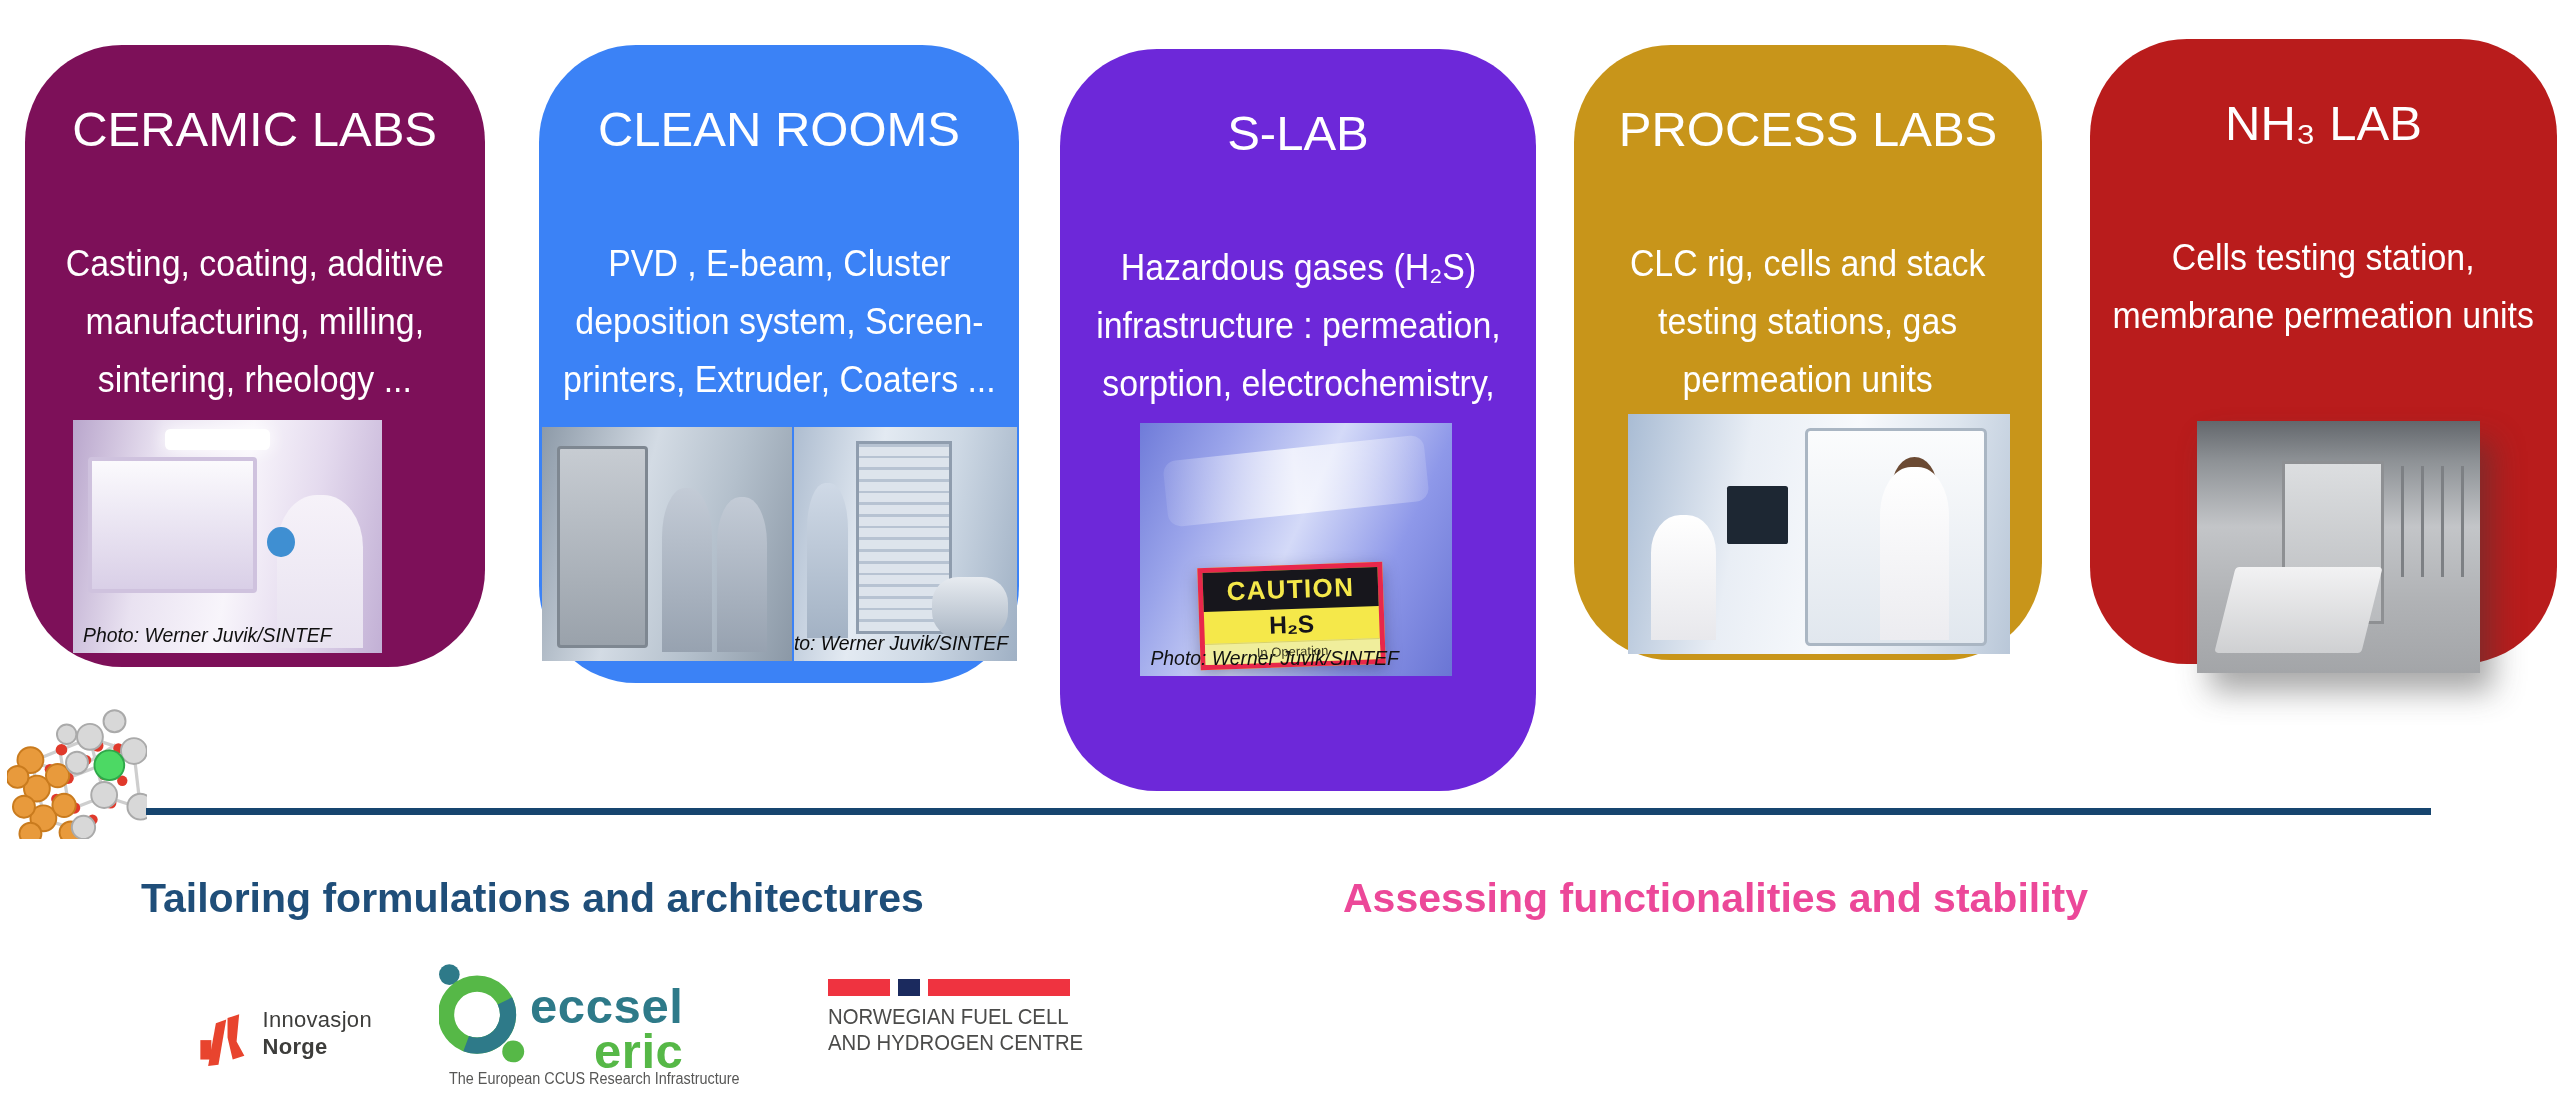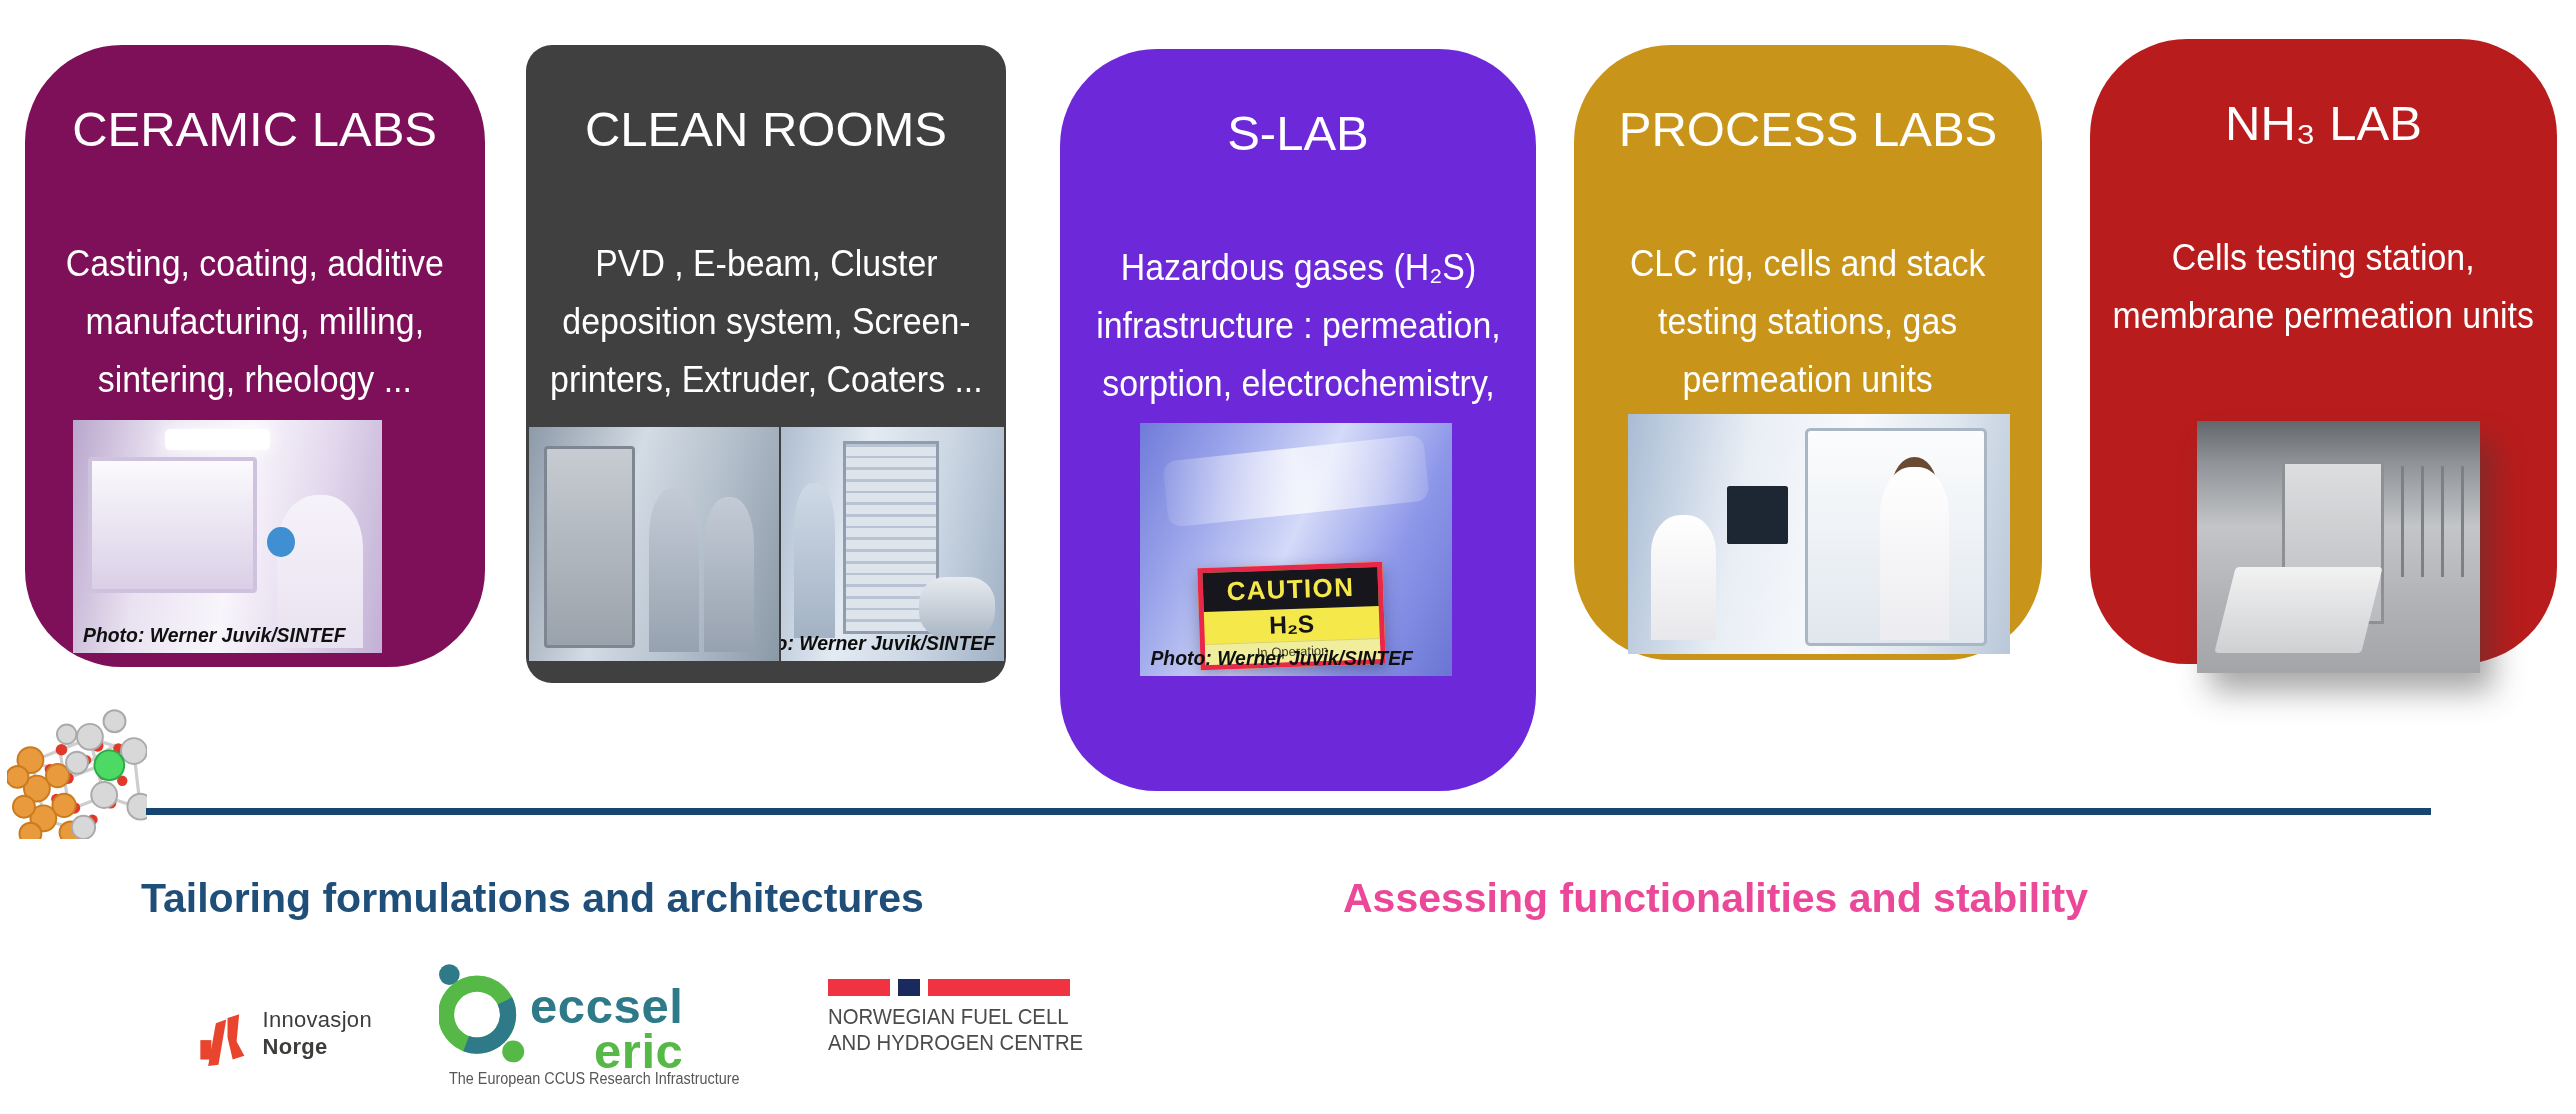--- a/index.html
+++ b/index.html
@@ -15,21 +15,21 @@
   }
   .card-title{
     margin-top:55px;font-size:49px;font-weight:400;letter-spacing:0px;line-height:1.2;color:#fff;
   }
   .card-body{
     margin:76px auto 0 auto;width:96%;font-size:36px;font-weight:400;line-height:1.62;color:#fff;
     transform:scaleX(.94);transform-origin:center top;
   }
   .photo{position:absolute;overflow:hidden;}
   .photo .caption{
-    position:absolute;left:10.4px;bottom:6.5px;font-size:19.4px;font-weight:700;font-style:italic;color:#101010;
+    position:absolute;left:10.4px;bottom:6.5px;font-size:19.4px;font-weight:400;font-style:italic;color:#101010;
     white-space:nowrap;
   }
   .photo .caption.right{left:auto;right:9px;color:#0d0d0d;}
 
   
   .ph1{background:linear-gradient(100deg,#b9a6cc 0%,#e9e2f1 26%,#f8f5fb 52%,#e4daee 74%,#c2b0d5 100%);}
   .ph1 .hood{position:absolute;left:5%;top:16%;width:52%;height:55%;background:linear-gradient(#fbfafd,#d9cfe7);border:4.5px solid #cfc2de;border-radius:3.9px;}
   .ph1 .light{position:absolute;left:30%;top:4%;width:34%;height:9%;background:#ffffff;border-radius:5.2px;box-shadow:0 0 18px #fff;}
   .ph1 .person{position:absolute;right:6%;top:32%;width:28%;height:66%;background:linear-gradient(#f6f2f9,#e8e2f0);border-radius:46% 46% 8% 8%/34% 34% 0 0;}
   .ph1 .glove{position:absolute;right:28%;top:46%;width:9%;height:13%;background:#3f8fd2;border-radius:50%;}
@@ -104,21 +104,21 @@
     <div class="card-body">Casting, coating, additive manufacturing, milling, sintering, rheology ...</div>
     <div class="photo ph1" style="left:48px;top:375px;width:309px;height:233px;">
       <div class="light"></div>
       <div class="hood"></div>
       <div class="person"></div>
       <div class="glove"></div>
       <div class="caption">Photo: Werner Juvik/SINTEF</div>
     </div>
   </div>
 
-  <div class="card" style="left: 526px; top: 45px; width: 480px; height: 638px; background-color: #404040; border-radius: 26px;">
+  <div class="card" style="left: 539px; top: 45px; width: 480px; height: 638px; background-color: #3b82f6;">
     <div class="card-title">CLEAN ROOMS</div>
     <div class="card-body">PVD , E-beam, Cluster deposition system, Screen-printers,  Extruder, Coaters ...</div>
     <div class="photo ph2" style="left:2.6px;top:382px;width:250px;height:234px;">
       <div class="panel"></div>
       <div class="fig"></div>
       <div class="fig fig2"></div>
     </div>
     <div class="photo ph2b" style="left:255px;top:382px;width:223px;height:234px;">
       <div class="mesh"></div>
       <div class="fig"></div>

